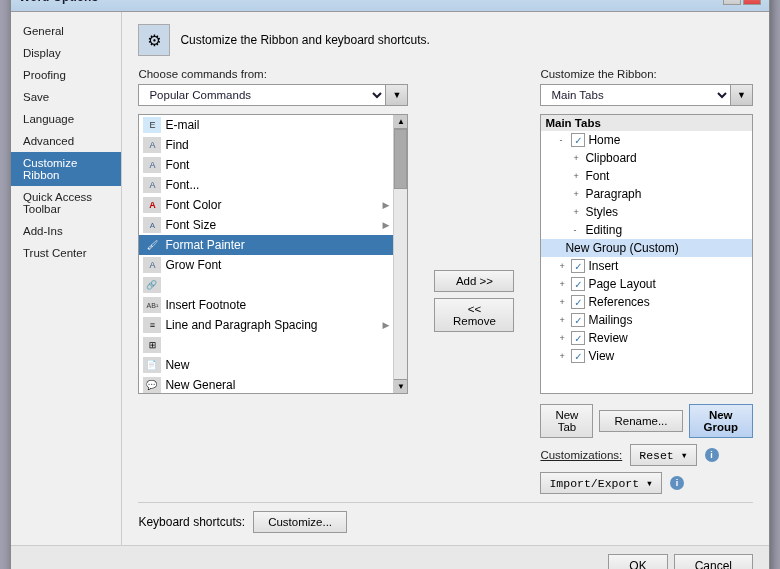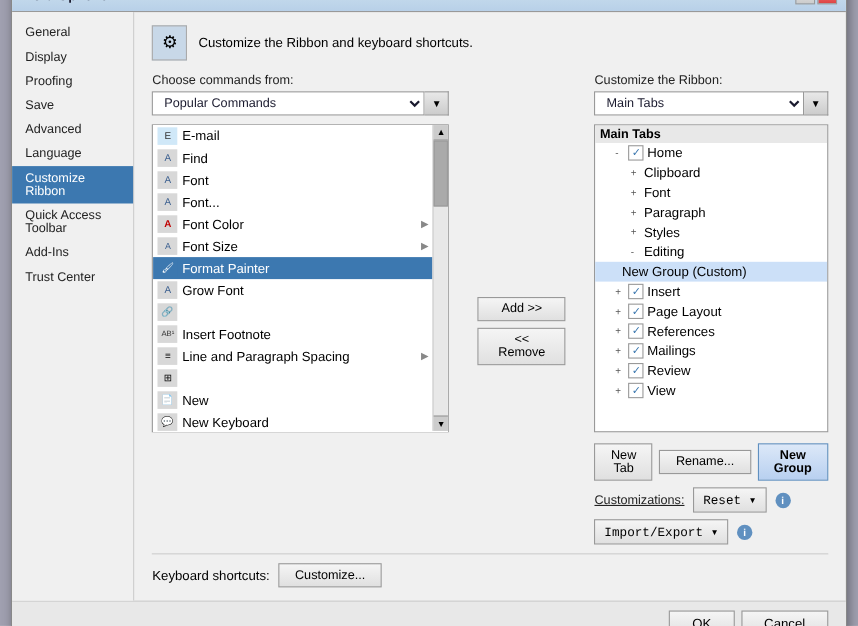--- a/index.html
+++ b/index.html
@@ -69,22 +69,22 @@
     </div>
   </div>
 
   <div class="dialog-body">
 
     <div class="sidebar">
       <div class="sidebar-item">General</div>
       <div class="sidebar-item">Display</div>
       <div class="sidebar-item">Proofing</div>
       <div class="sidebar-item">Save</div>
+      <div class="sidebar-item">Language</div>
       <div class="sidebar-item">Advanced</div>
-      <div class="sidebar-item">Language</div>
       <div class="sidebar-item active">Customize Ribbon</div>
       <div class="sidebar-item">Quick Access Toolbar</div>
       <div class="sidebar-item">Add-Ins</div>
       <div class="sidebar-item">Trust Center</div>
     </div>
 
     <div class="main-content">
 
       <div class="main-header">
         <div class="main-header-icon">⚙</div>
@@ -150,21 +150,21 @@
             </div>
             <div class="list-item">
               <div class="list-item-icon" style="font-size:9px;">⊞</div>
             </div>
             <div class="list-item">
               <div class="list-item-icon" style="font-size:9px;">📄</div>
               <span class="list-item-text">New</span>
             </div>
             <div class="list-item">
               <div class="list-item-icon" style="font-size:9px;">💬</div>
-              <span class="list-item-text">New Keyboard</span>
+              <span class="list-item-text">New General</span>
             </div>
 
             <div style="position:absolute; right:0; top:0; bottom:0; width:14px; background:#e8e8e8; border-left:1px solid #ccc; display:flex; flex-direction:column;">
               <div style="height:14px; background:#ccc; border-bottom:1px solid #999; display:flex; align-items:center; justify-content:center; font-size:8px; cursor:pointer;">▲</div>
               <div style="flex:1; position:relative;">
                 <div style="position:absolute; top:0; height:60px; width:100%; background:#aaa; border:1px solid #999;"></div>
               </div>
               <div style="height:14px; background:#ccc; border-top:1px solid #999; display:flex; align-items:center; justify-content:center; font-size:8px; cursor:pointer;">▼</div>
             </div>
           </div>

